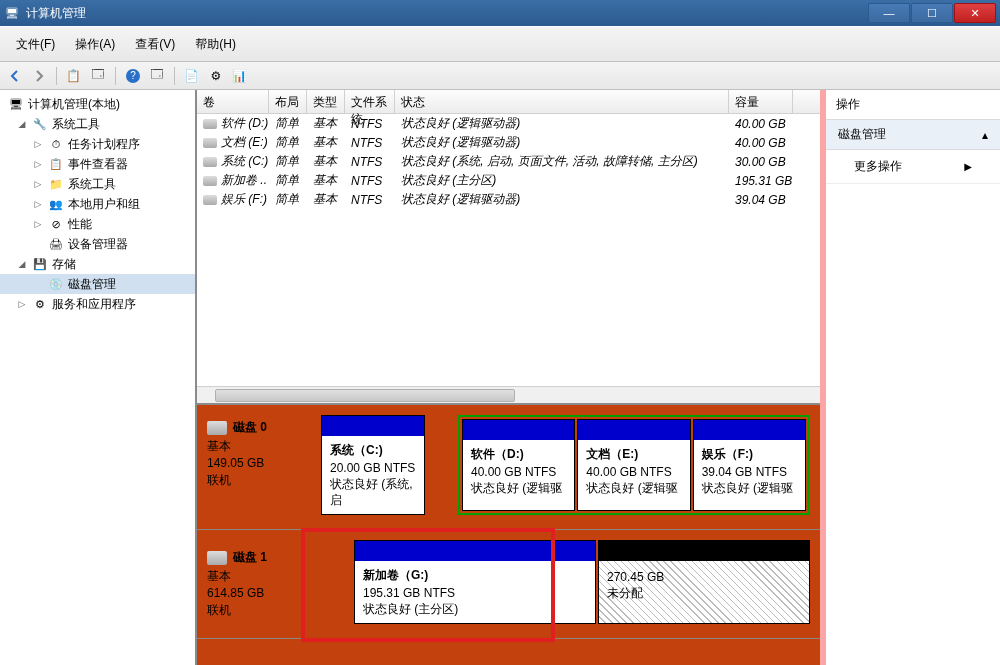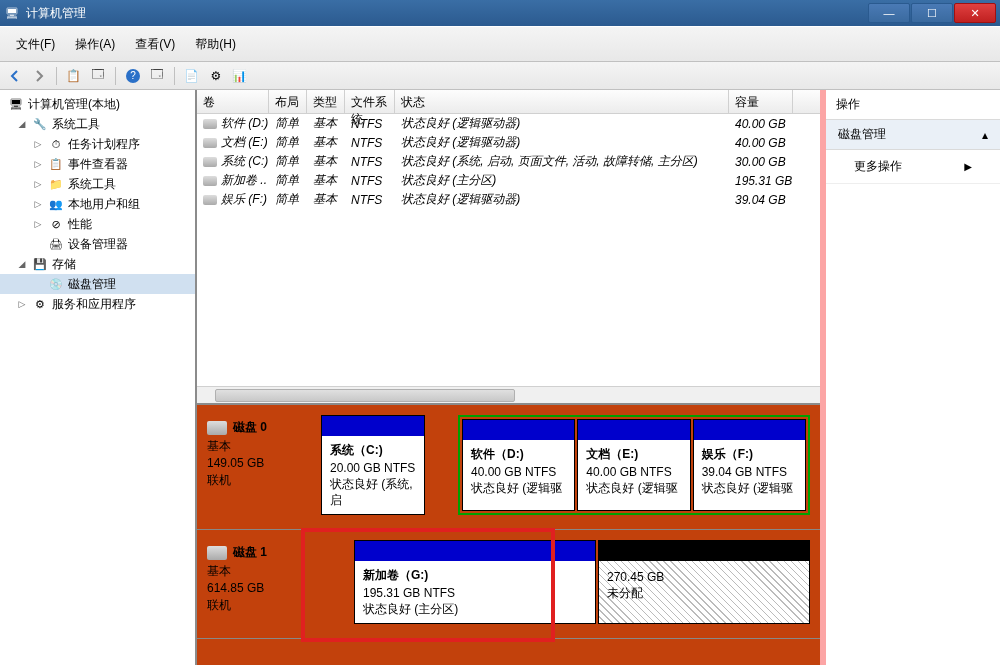--- a/index.html
+++ b/index.html
@@ -255,21 +255,21 @@
               <div class="part-body"><b>文档（E:)</b><span>40.00 GB NTFS</span><br><span>状态良好 (逻辑驱</span></div>
             </div>
             <div class="partition">
               <div class="part-header"></div>
               <div class="part-body"><b>娱乐（F:)</b><span>39.04 GB NTFS</span><br><span>状态良好 (逻辑驱</span></div>
             </div>
           </div>
         </div>
       </div>
 
-      <div class="disk-block" style="position:relative;">
+      <div class="disk-block" style="position:relative;align-items:center;">
         <div class="disk-label">
           <div class="dname">
               <span class="disk-drive-icon"></span>
               <span>磁盘 1</span>
             </div>
           <div class="dinfo">基本</div>
           <div class="dinfo">614.85 GB</div>
           <div class="dinfo">联机</div>
         </div>
         <div class="part-container">

